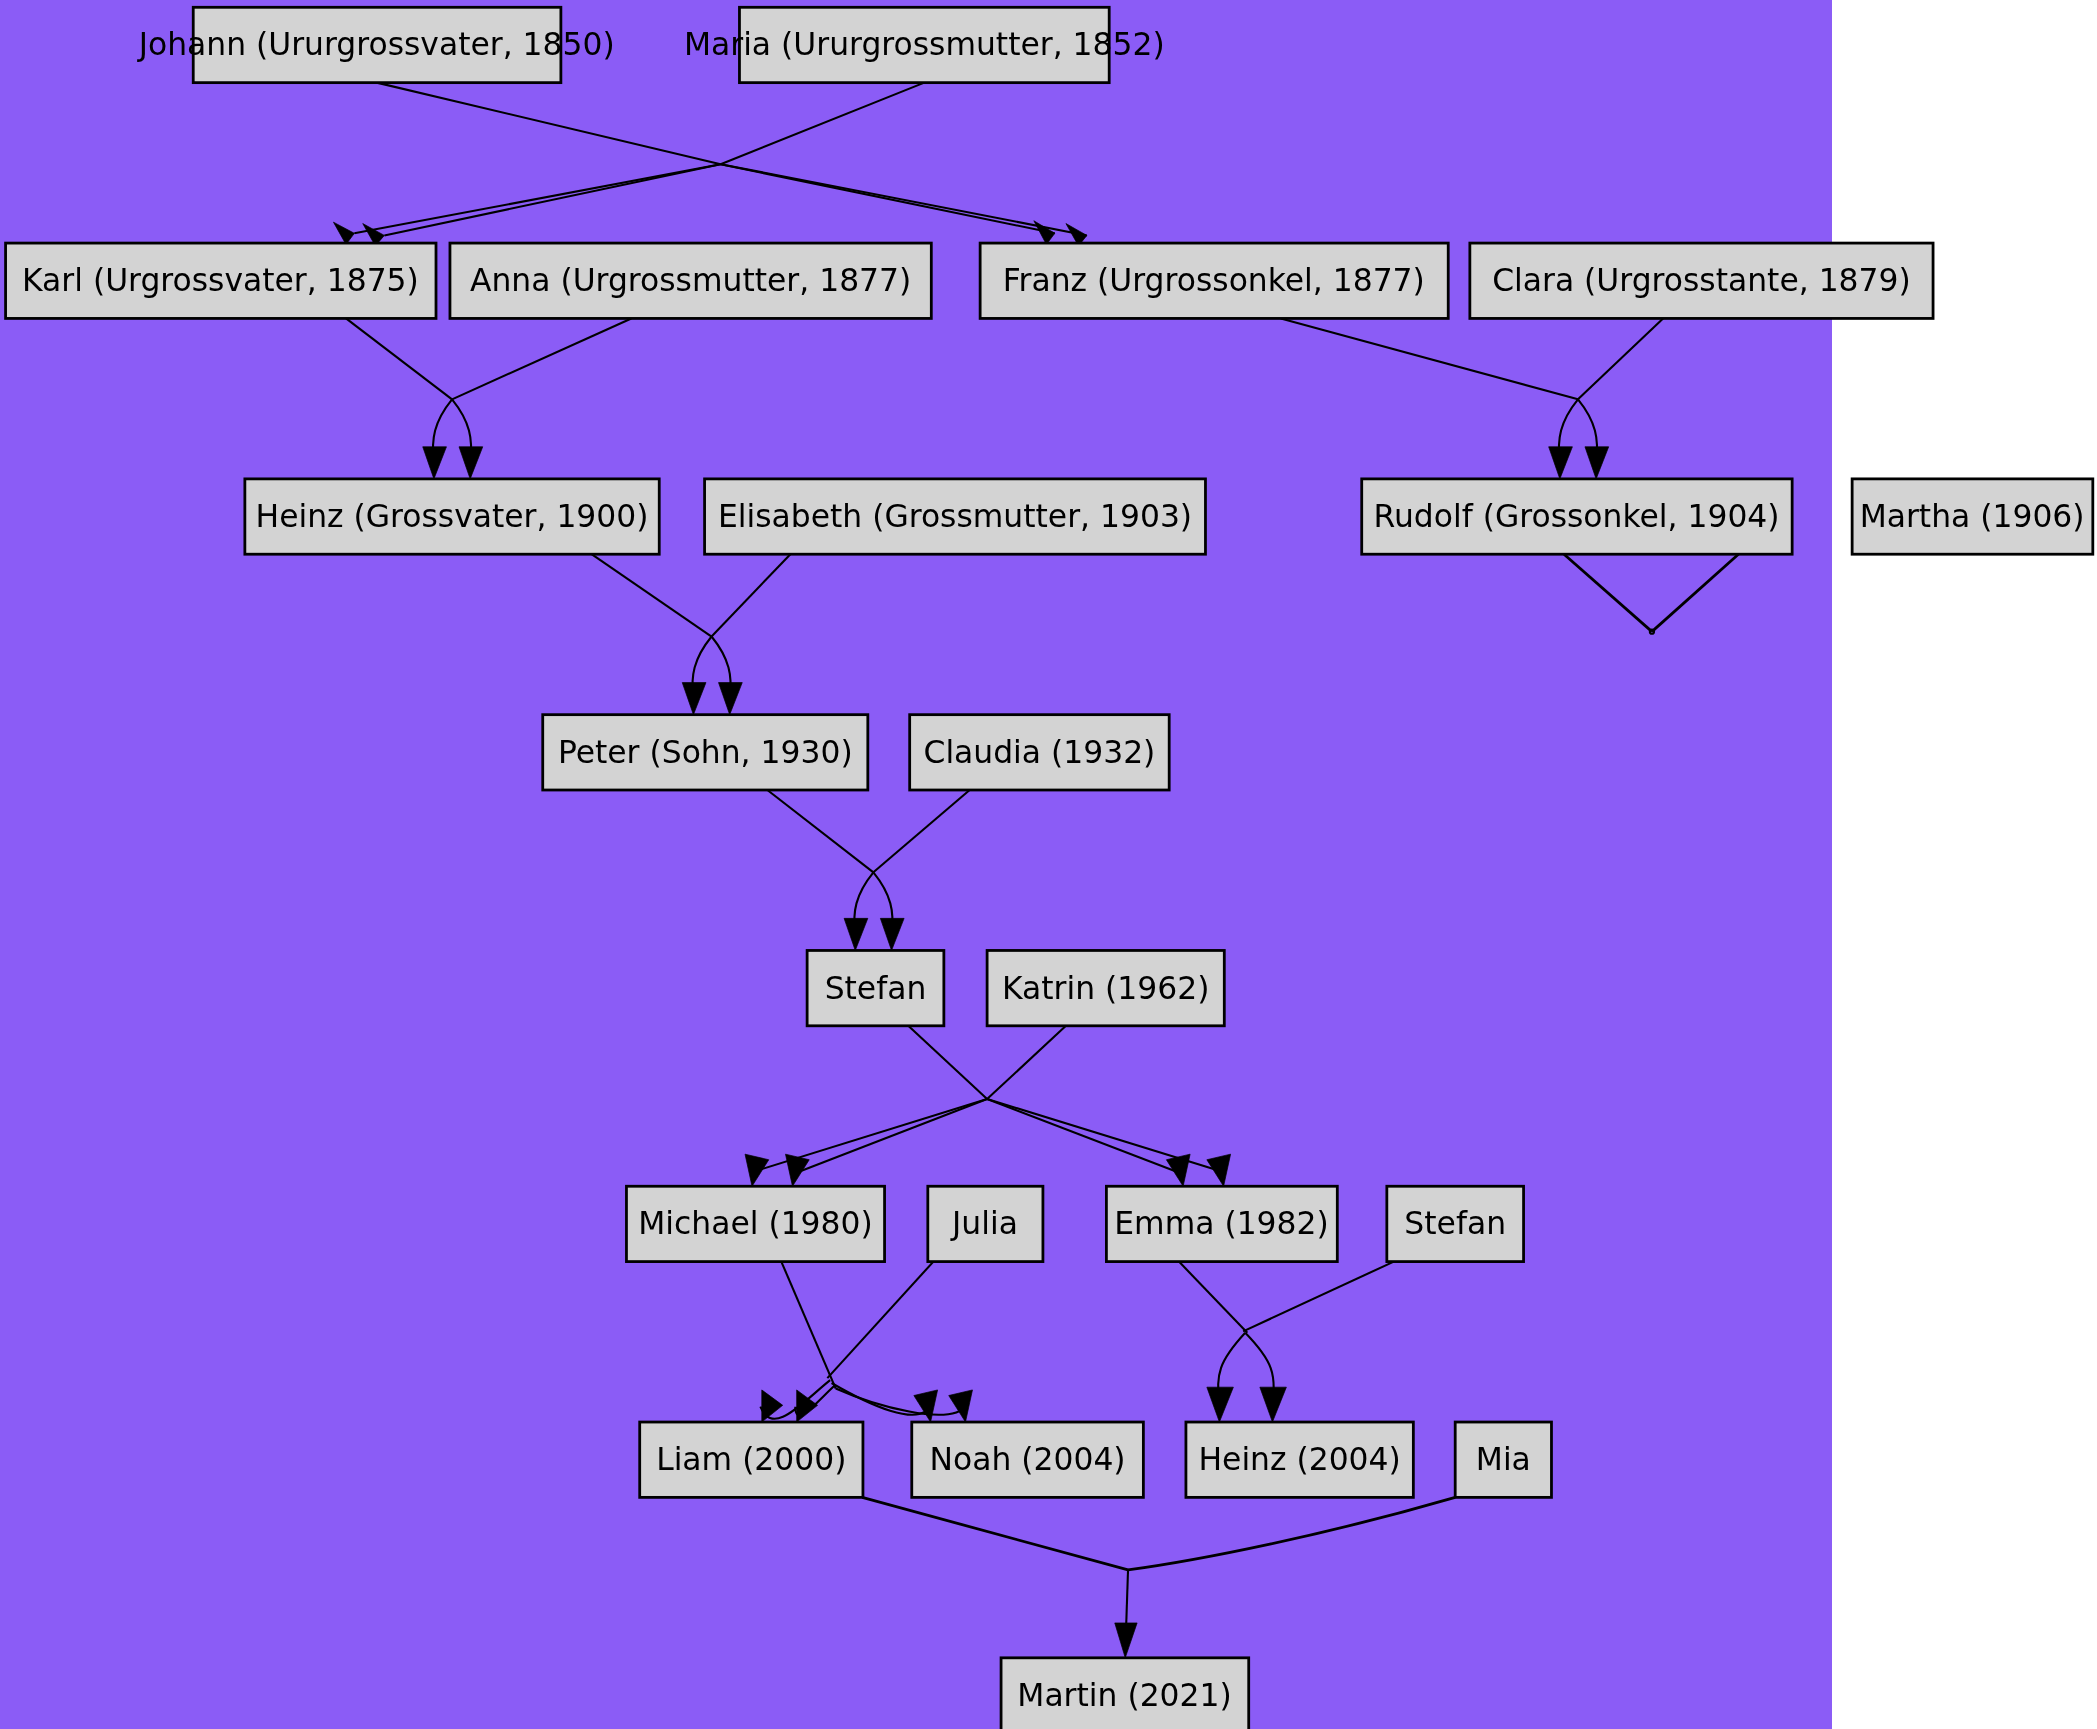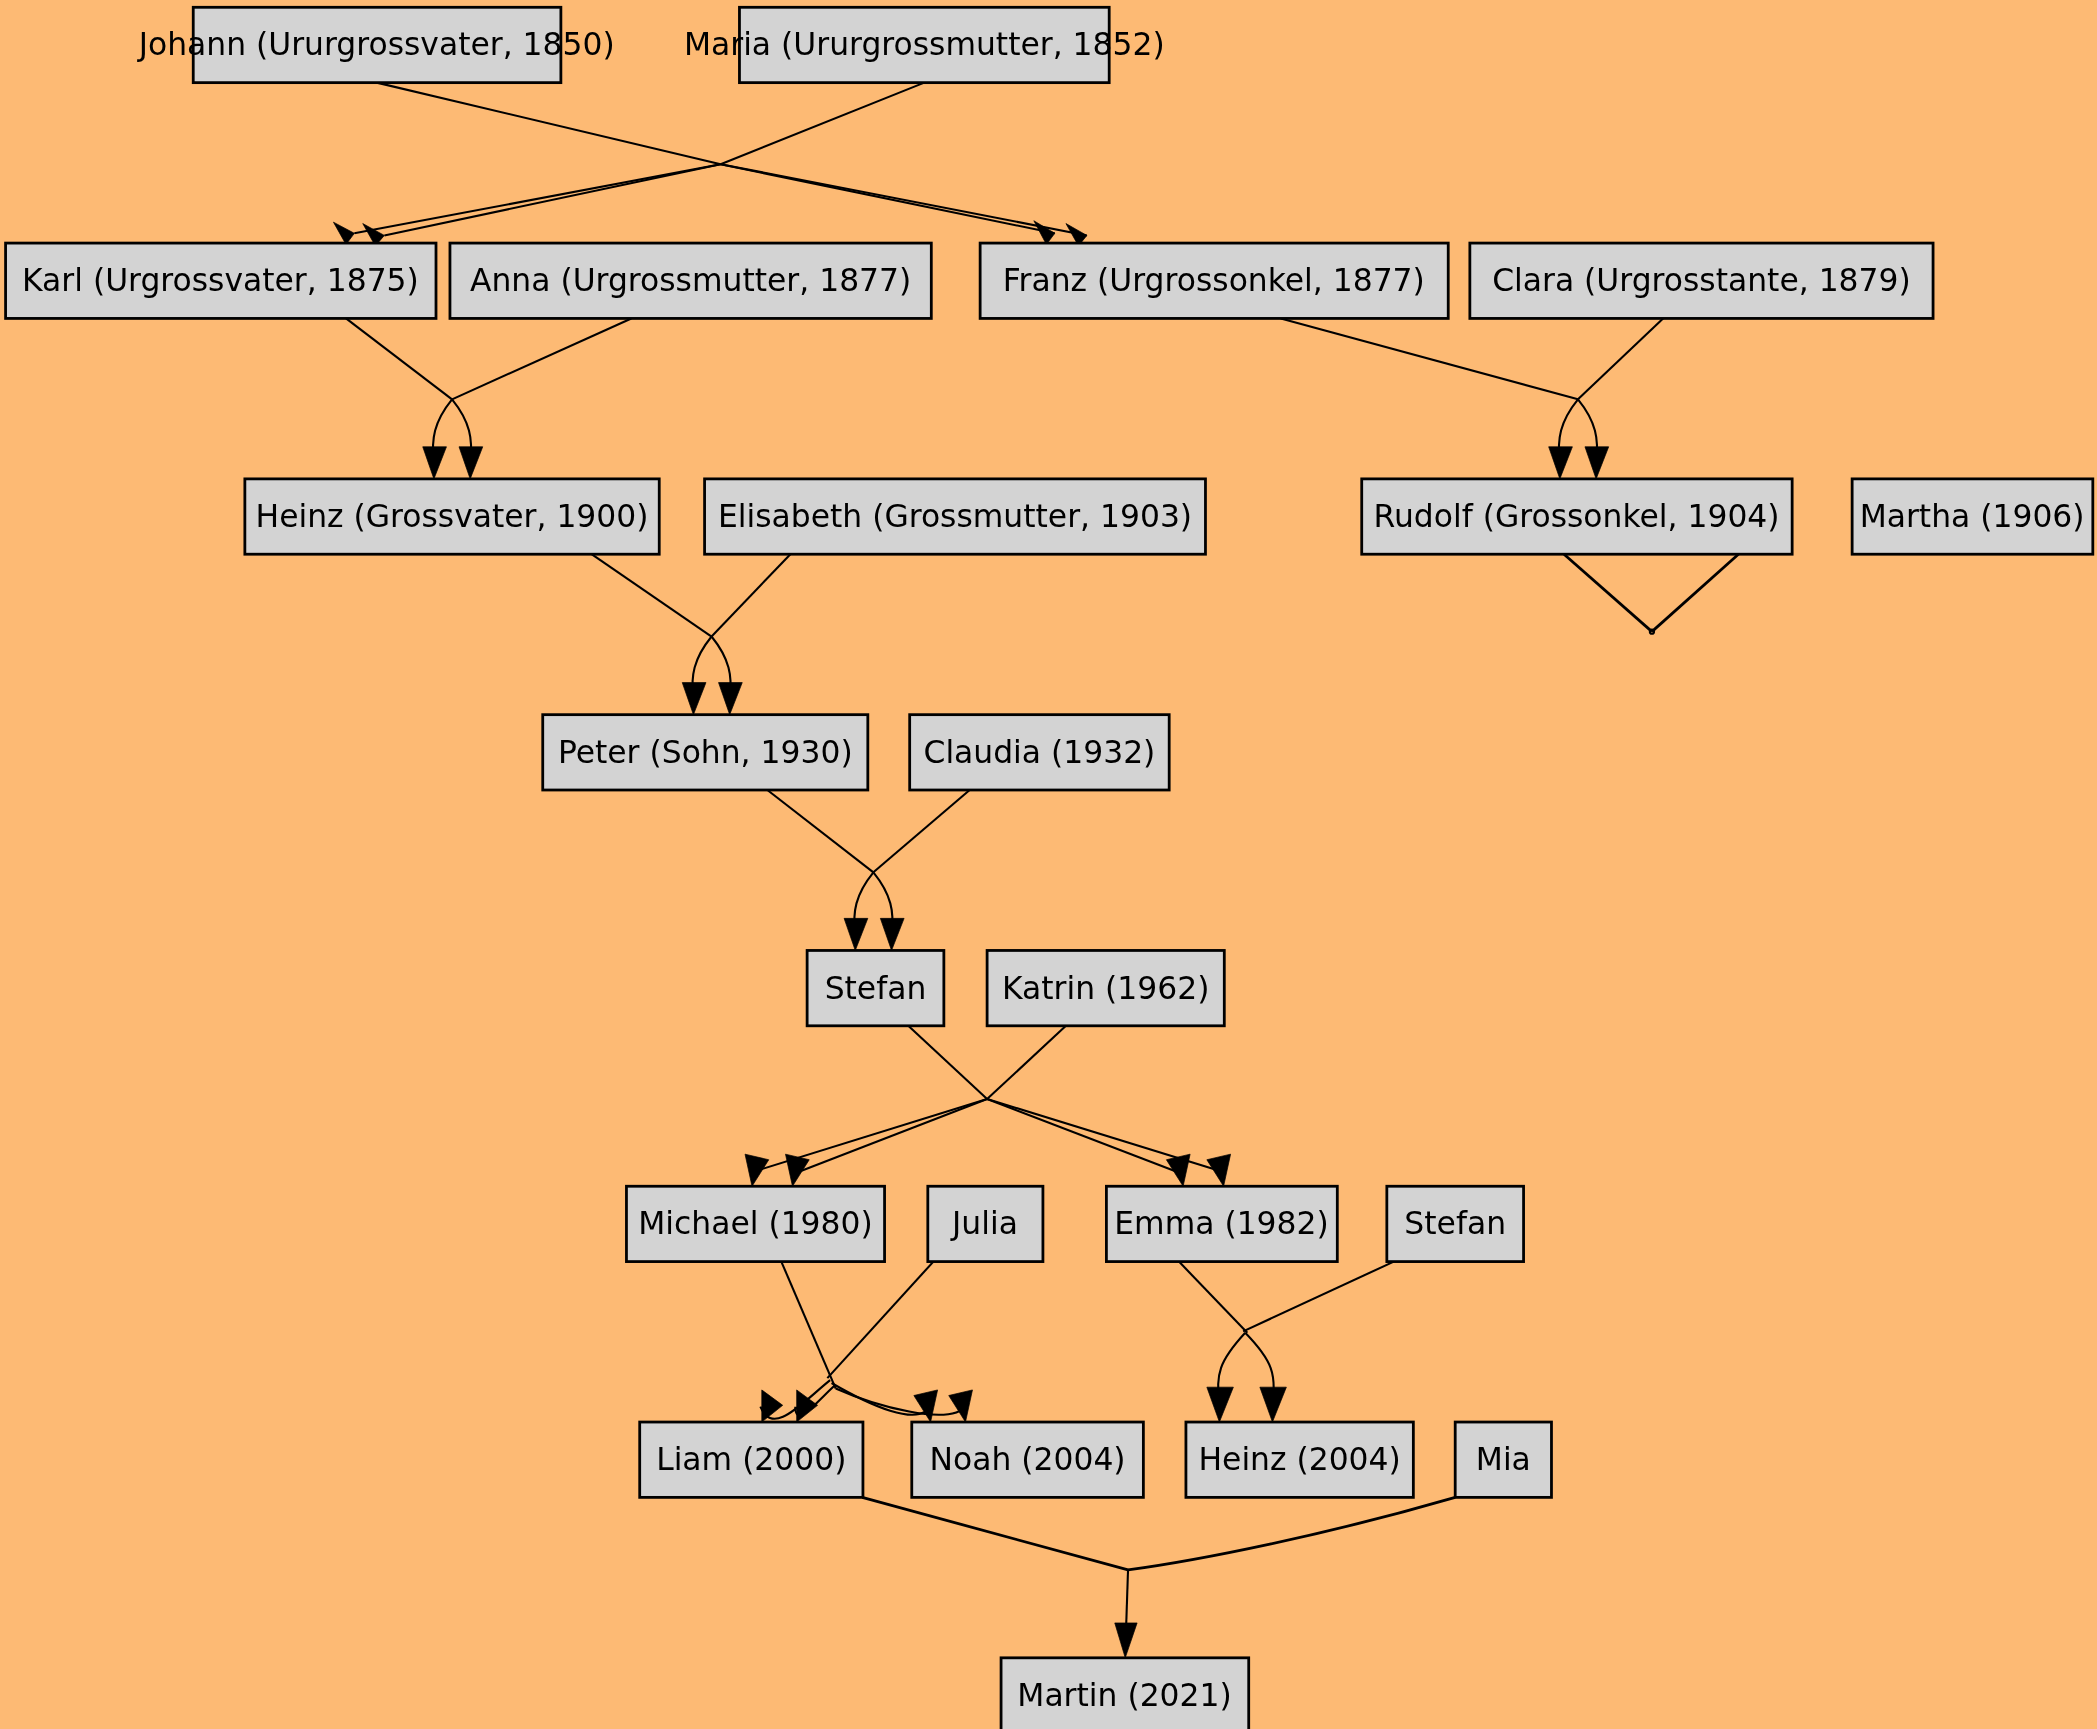--- a/index.html
+++ b/index.html
@@ -8,23 +8,23 @@
     background: #ffffff;
   }
   body {
     font-family: "DejaVu Sans", sans-serif;
     width: 2097px;
     height: 1730px;
     overflow: hidden;
   }
   #diagram-root {
     position: relative;
-    width: 2097px;
+    width: 1832px;
     height: 1730px;
-    background: #fdba74;
+    background: #8b5cf6;
   }
   svg#tree-svg {
     position: absolute;
     top: 0;
     left: 0;
     width: 2097px;
     height: 1730px;
     display: block;
   }
   .node-box {

